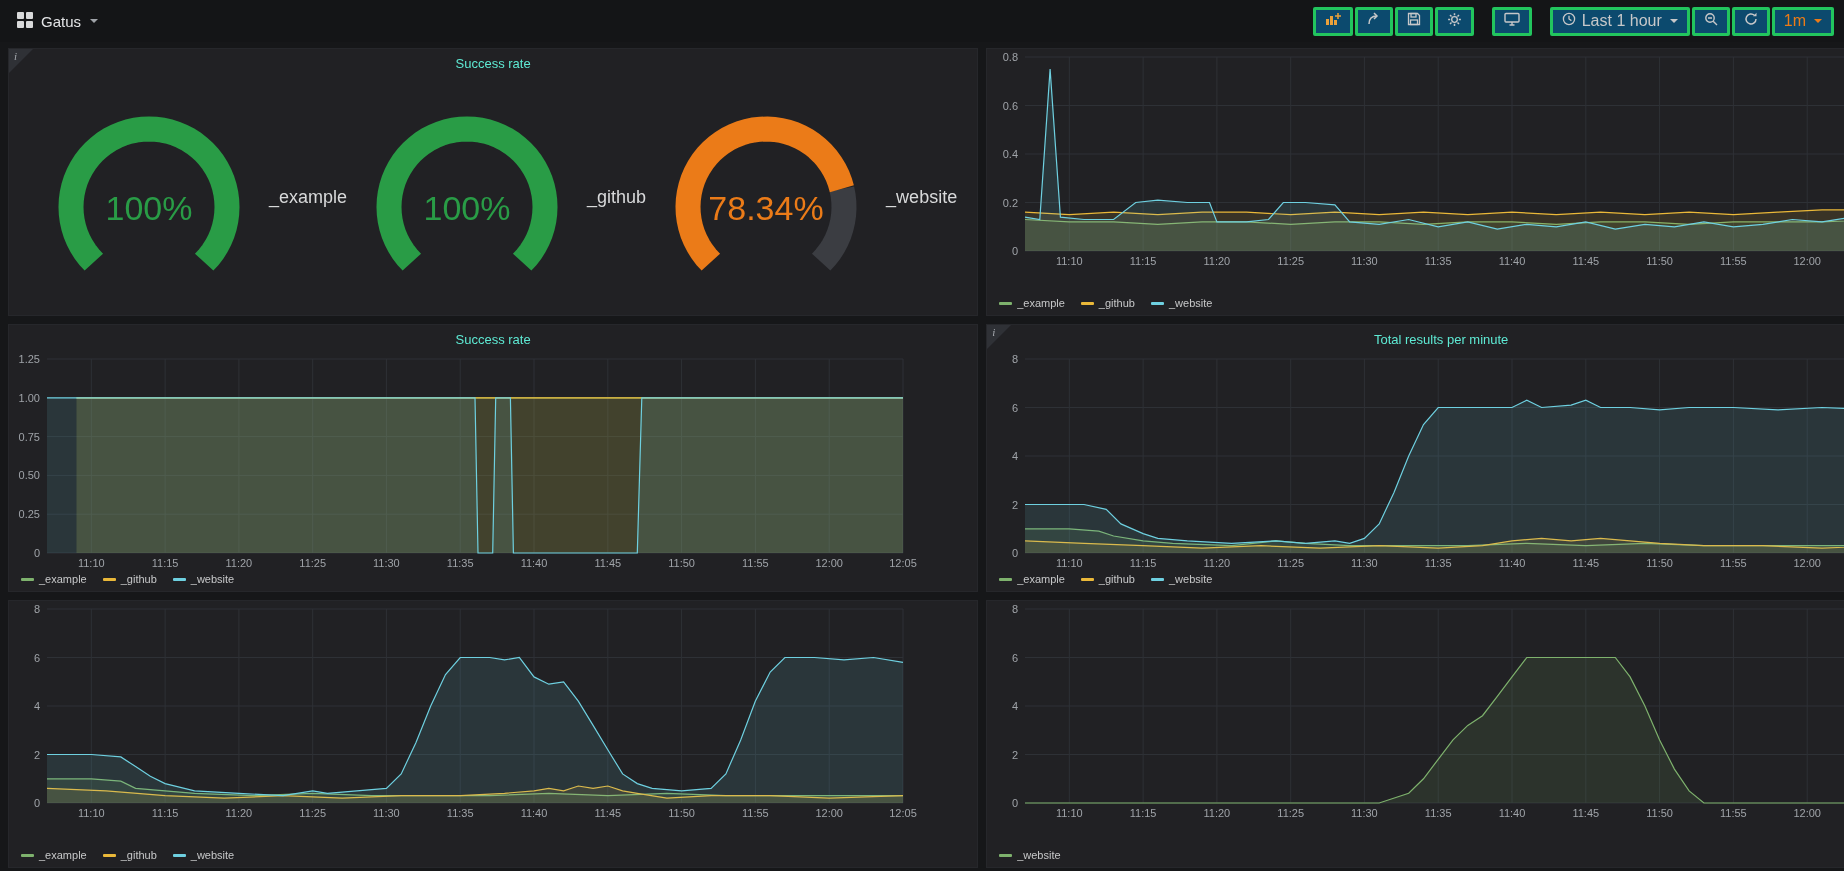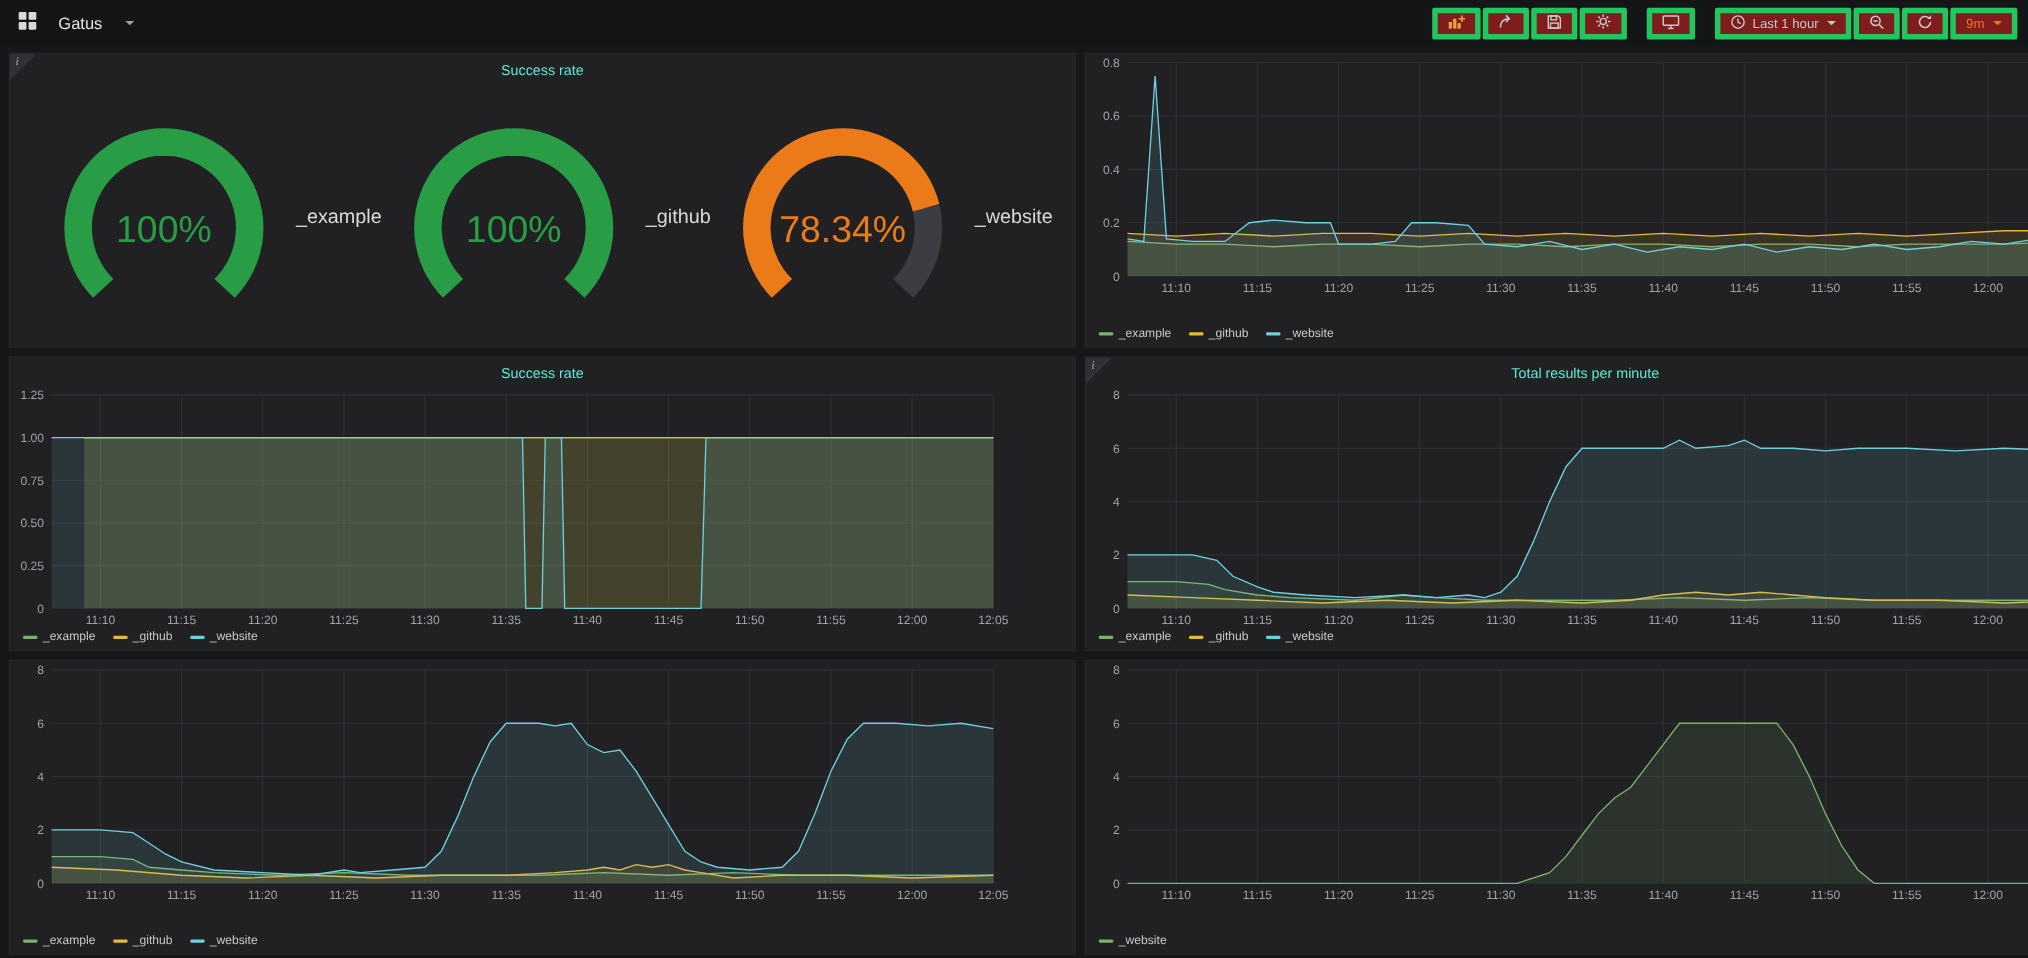--- a/index.html
+++ b/index.html
@@ -5,24 +5,24 @@
   * { box-sizing: border-box; }
   html,body { margin:0; padding:0; }
   body {
     width:1844px; height:871px; overflow:hidden;
     background:#161719; color:#d8d9da;
     font-family:"Liberation Sans", sans-serif;
   }
   
   .navbar { height:42px; display:flex; align-items:center; justify-content:space-between; padding:0 10px; background:#141517; }
   .nav-left { display:flex; align-items:center; gap:8px; }
-  .brand-btn { display:flex; align-items:center; gap:19px; background:none; border:none; color:#e3e4e6; font-size:15px; font-family:inherit; cursor:pointer; padding:4px 6px; }
+  .brand-btn { display:flex; align-items:center; gap:7px; background:none; border:none; color:#e3e4e6; font-size:15px; font-family:inherit; cursor:pointer; padding:4px 6px; }
   .nav-right { display:flex; align-items:center; gap:6px; }
   .btn-group { display:flex; gap:2px; }
-  .nav-btn { display:inline-flex; align-items:center; gap:6px; height:29px; padding:0 9px; background:#7f1d1d; border:5px solid #22c55e; border-radius:2px; color:#c7c8c9; font-size:12px; font-family:inherit; cursor:pointer; }
+  .nav-btn { display:inline-flex; align-items:center; gap:6px; height:29px; padding:0 9px; background:#0c4a6e; border:3px solid #22c55e; border-radius:2px; color:#c7c8c9; font-size:16px; font-family:inherit; cursor:pointer; }
   .nav-btn.accent { color:#EB7B18; }
   .caret { width:0; height:0; border-left:4px solid transparent; border-right:4px solid transparent; border-top:4px solid currentColor; display:inline-block; margin-left:2px; }
   .nav-sep { width:6px; }
   
   .dashboard { display:grid; grid-template-columns:1fr 1fr; gap:8px; padding:6px 8px 8px 8px; grid-auto-rows:268px; }
   .panel { position:relative; background:#212124; border:1px solid #26272b; display:flex; flex-direction:column; }
   .panel-title { margin:0; font-size:13px; font-weight:500; color:#5eead4; text-align:center; padding:7px 0 3px 0; height:26px; cursor:pointer; }
   .chart-body { flex:1; position:relative; overflow:hidden; }
   .legend { height:20px; display:flex; align-items:center; gap:16px; padding:0 0 4px 12px; font-size:11px; color:#c7c8c9; }
   .legend-item { display:inline-flex; align-items:center; cursor:pointer; }
@@ -130,21 +130,21 @@
       </button>
       <button class="nav-btn">
         <span>
           <svg width="14" height="14" viewBox="0 0 14 14">
               <path d="M12 7a5 5 0 1 1-1.6-3.7" stroke="#c7c8c9" stroke-width="1.5" fill="none"></path>
               <path d="M12.5 0.8v3.4h-3.4z" fill="#c7c8c9"></path>
             </svg>
         </span>
       </button>
       <button class="nav-btn accent">
-        <span>9m</span>
+        <span>1m</span>
         <span class="caret"></span>
       </button>
     </div>
   </div>
 </header>
 
 <main class="dashboard">
 
   <section class="panel">
     <div class="info-corner">

